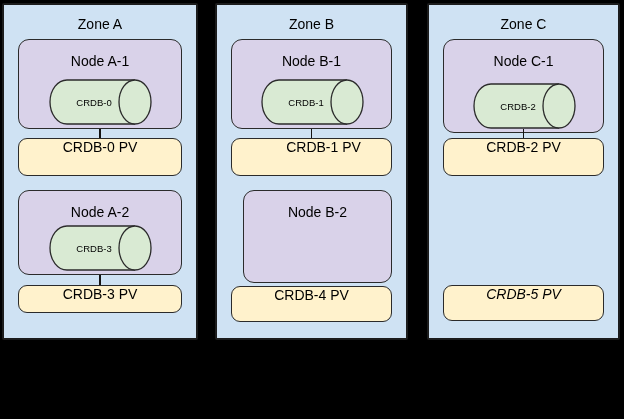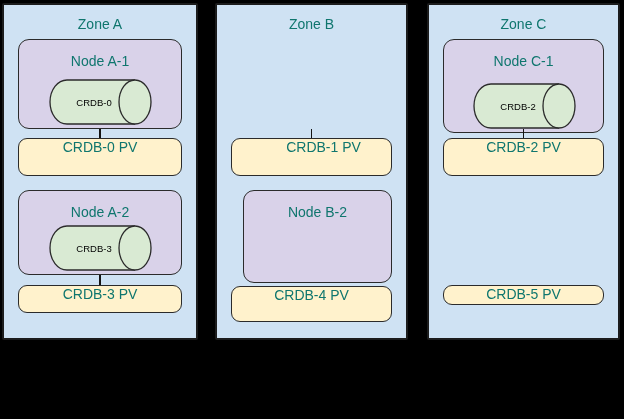--- a/index.html
+++ b/index.html
@@ -1,18 +1,18 @@
 <!DOCTYPE html>
 <html><head>
 <meta charset="utf-8">
 <style>
   html,body{margin:0;padding:0;background:#000;}
   #canvas{
     position:relative;width:624px;height:419px;background:#000000;
-    font-family:"Liberation Sans", sans-serif;color:#0f766e;overflow:hidden;
+    font-family:"Liberation Sans", sans-serif;color:#000000;overflow:hidden;
   }
   .zone{
     position:absolute;top:3px;height:337px;box-sizing:border-box;
     background:#cfe2f3;border:2px solid #1c1c1c;border-radius:2px;
   }
   .zone-label{
     position:absolute;top:12px;left:0;right:0;text-align:center;
     font-size:14px;line-height:1.1;
   }
   .node{
@@ -68,20 +68,28 @@
     </div>
     <div class="connector" style="top:270px;height:10px;"></div>
     <div class="pv" style="top:280px;height:28px;">
       <span>CRDB-3 PV</span>
     </div>
   </div>
 
   <div class="zone" style="left:215px;width:193px;">
     <div class="zone-label">Zone B</div>
 
+    <div class="node" style="top:34px;height:90px;">
+      <div class="node-label">Node B-1</div>
+      <svg class="cyl" width="104" height="46" viewBox="0 0 104 46">
+        <path class="cyl-body" d="M 87 1 L 19 1 A 17 22 0 0 0 19 45 L 87 45"></path>
+        <ellipse class="cyl-cap" cx="87" cy="23" rx="16" ry="22"></ellipse>
+        <text class="cyl-text" x="46" y="26.5" text-anchor="middle">CRDB-1</text>
+      </svg>
+    </div>
     <div class="connector" style="top:124px;height:9px;"></div>
     <div class="pv" style="top:133px;padding-left:24px;">
       <span>CRDB-1 PV</span>
     </div>
 
     <div class="node" style="top:185px;height:93px;margin-left:12px;">
       <div class="node-label">Node B-2</div>
     </div>
     <div class="pv" style="top:281px;height:36px;">
       <span>CRDB-4 PV</span>
@@ -97,18 +105,18 @@
         <path class="cyl-body" d="M 87 1 L 19 1 A 17 22 0 0 0 19 45 L 87 45"></path>
         <ellipse class="cyl-cap" cx="87" cy="23" rx="16" ry="22"></ellipse>
         <text class="cyl-text" x="46" y="26.5" text-anchor="middle">CRDB-2</text>
       </svg>
     </div>
     <div class="connector" style="top:124px;height:9px;"></div>
     <div class="pv" style="top:133px;">
       <span>CRDB-2 PV</span>
     </div>
 
-    <div class="pv" style="top:280px;height:20px;">
+    <div class="pv" style="top:280px;height:36px;font-style:italic;">
       <span>CRDB-5 PV</span>
     </div>
   </div>
 
 </div>
 
 </body></html>

